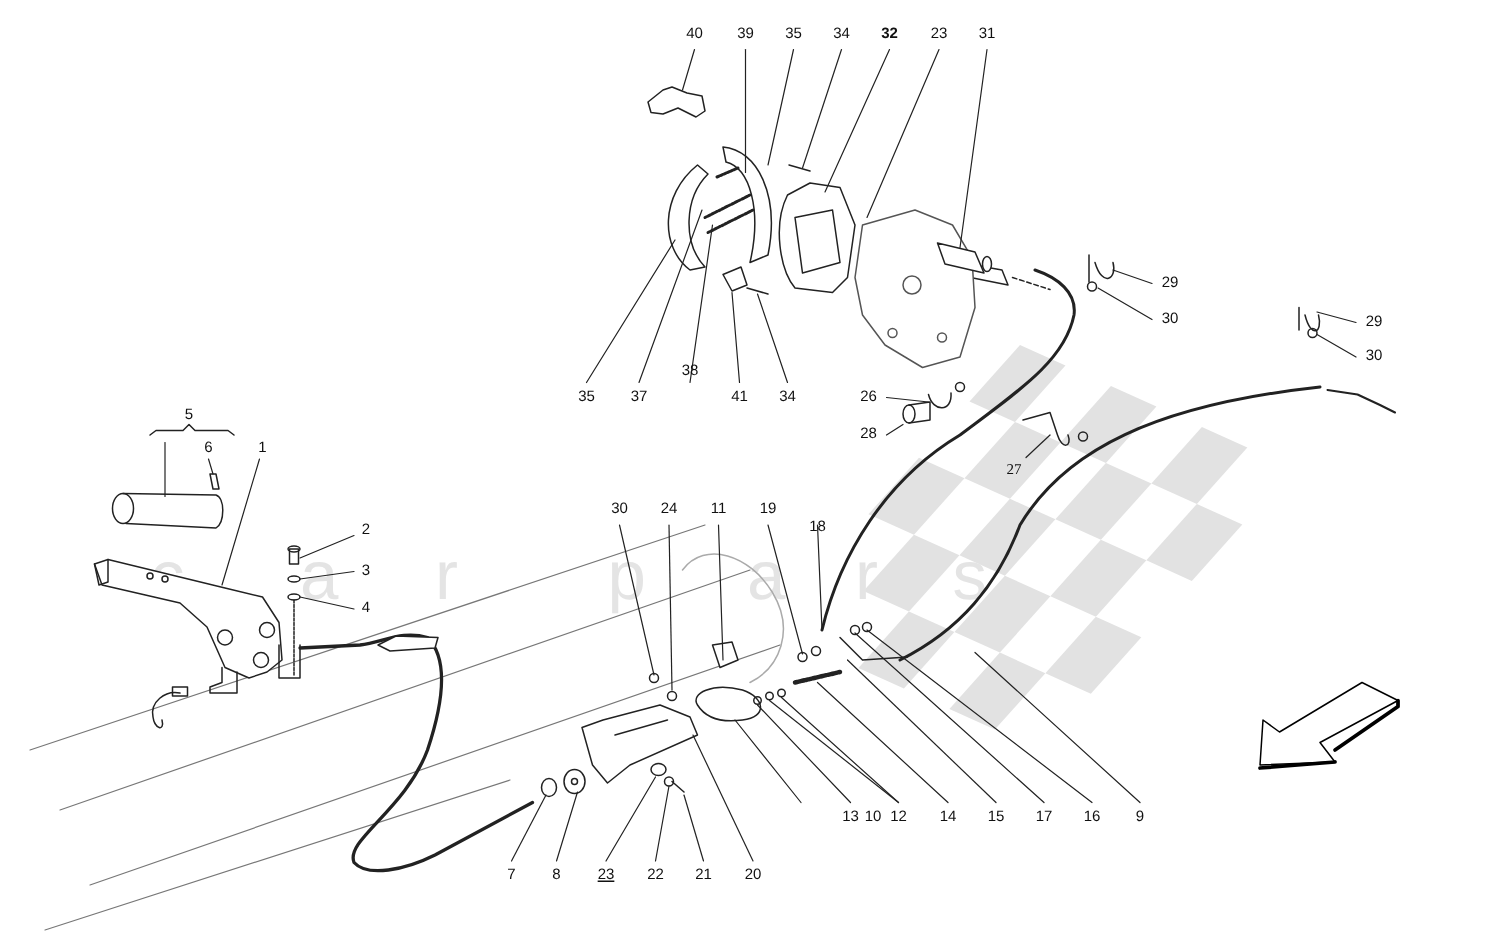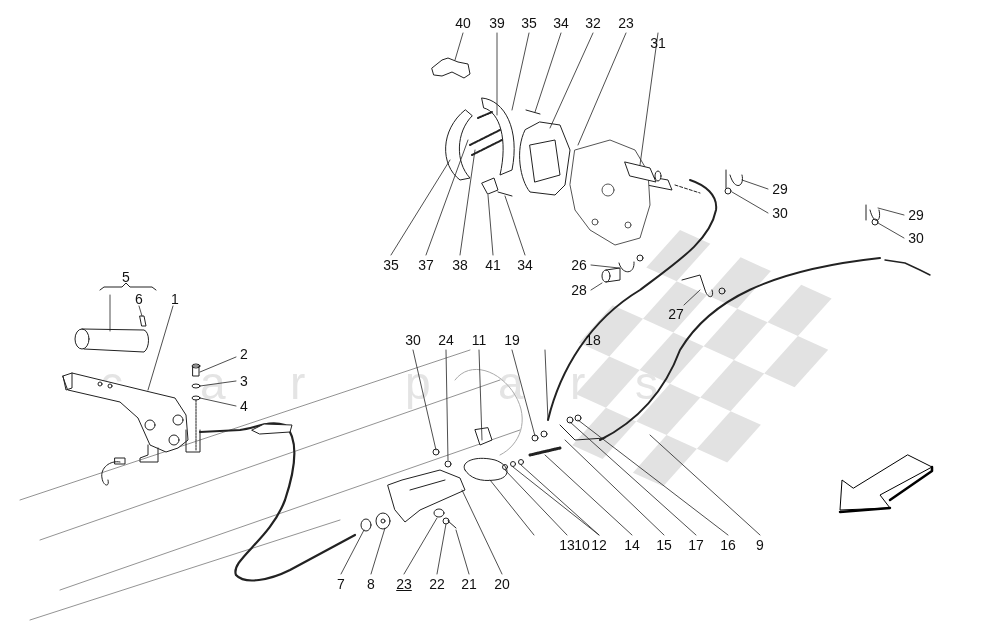--- a/index.html
+++ b/index.html
@@ -1,21 +1,21 @@
 <!DOCTYPE html>
 <html><head>
 <meta charset="utf-8">
 <style>
   html, body { margin: 0; padding: 0; background: #ffffff; }
   body { width: 1000px; height: 632px; overflow: hidden; position: relative; font-family: "Liberation Sans", sans-serif; }
   #canvas { position: absolute; left: 0; top: 0; width: 1000px; height: 632px; }
   .wm-text { position: absolute; font-family: "Liberation Sans", sans-serif; font-weight: bold; color: #f7c9cb; line-height: 1; letter-spacing: -2px; pointer-events: none; }
   .wm-sub { position: absolute; font-family: "Liberation Sans", sans-serif; color: #e4e4e4; font-size: 46px; line-height: 1; pointer-events: none; }
   .wm-sub span { position: absolute; }
-  .callout { position: absolute; font-size: 14px; color: #111; line-height: 1; white-space: nowrap; transform: translate(-50%, -50%); }
+  .callout { position: absolute; font-size: 10px; color: #111; line-height: 1; white-space: nowrap; transform: translate(-50%, -50%); }
   svg.layer { position: absolute; left: 0; top: 0; }
 </style>
 </head>
 <body>
 
 <div id="canvas">
 
   <svg class="layer" width="1000" height="632">
     <g fill="#e2e2e2" transform="translate(680,230) skewX(-28) rotate(20)">
       <rect x="0" y="0" width="40" height="40"></rect>
@@ -230,46 +230,46 @@
       <path d="M932,467 L932,471 L890,500" stroke="#000" stroke-width="2.5"></path>
       <path d="M890,508 L840,512" stroke="#000" stroke-width="2.5"></path>
     </g>
   </svg>
 
   <div id="callouts">
       <div class="callout" style="left: 463px; top: 23px;">40</div>
       <div class="callout" style="left: 497px; top: 23px;">39</div>
       <div class="callout" style="left: 529px; top: 23px;">35</div>
       <div class="callout" style="left: 561px; top: 23px;">34</div>
-      <div class="callout" style="left: 593px; top: 23px;">32</div>
+      <div class="callout" style="left: 593px; top: 23px; font-weight: bold;">32</div>
       <div class="callout" style="left: 626px; top: 23px;">23</div>
-      <div class="callout" style="left: 658px; top: 23px; margin-top: 20px;">31</div>
+      <div class="callout" style="left: 658px; top: 23px;">31</div>
       <div class="callout" style="left: 780px; top: 189px;">29</div>
       <div class="callout" style="left: 780px; top: 213px;">30</div>
       <div class="callout" style="left: 916px; top: 215px;">29</div>
       <div class="callout" style="left: 916px; top: 238px;">30</div>
       <div class="callout" style="left: 391px; top: 265px;">35</div>
       <div class="callout" style="left: 426px; top: 265px;">37</div>
-      <div class="callout" style="left: 460px; top: 265px;">38</div>
+      <div class="callout" style="left: 460px; top: 248px;">38</div>
       <div class="callout" style="left: 493px; top: 265px;">41</div>
       <div class="callout" style="left: 525px; top: 265px;">34</div>
       <div class="callout" style="left: 579px; top: 265px;">26</div>
       <div class="callout" style="left: 579px; top: 290px;">28</div>
-      <div class="callout" style="left: 676px; top: 314px;">27</div>
+      <div class="callout" style="left: 676px; top: 314px; font-family: Liberation Serif, serif;">27</div>
       <div class="callout" style="left: 126px; top: 277px;">5</div>
       <div class="callout" style="left: 139px; top: 299px;">6</div>
       <div class="callout" style="left: 175px; top: 299px;">1</div>
       <div class="callout" style="left: 244px; top: 354px;">2</div>
       <div class="callout" style="left: 244px; top: 381px;">3</div>
       <div class="callout" style="left: 244px; top: 406px;">4</div>
       <div class="callout" style="left: 413px; top: 340px;">30</div>
       <div class="callout" style="left: 446px; top: 340px;">24</div>
       <div class="callout" style="left: 479px; top: 340px;">11</div>
       <div class="callout" style="left: 512px; top: 340px;">19</div>
-      <div class="callout" style="left: 545px; top: 340px; margin-left: 48px;">18</div>
+      <div class="callout" style="left: 545px; top: 352px;">18</div>
       <div class="callout" style="left: 534px; top: 545px; margin-left: 48px;">10</div>
       <div class="callout" style="left: 567px; top: 545px;">13</div>
       <div class="callout" style="left: 599px; top: 545px;">12</div>
       <div class="callout" style="left: 632px; top: 545px;">14</div>
       <div class="callout" style="left: 664px; top: 545px;">15</div>
       <div class="callout" style="left: 696px; top: 545px;">17</div>
       <div class="callout" style="left: 728px; top: 545px;">16</div>
       <div class="callout" style="left: 760px; top: 545px;">9</div>
       <div class="callout" style="left: 341px; top: 584px;">7</div>
       <div class="callout" style="left: 371px; top: 584px;">8</div>

